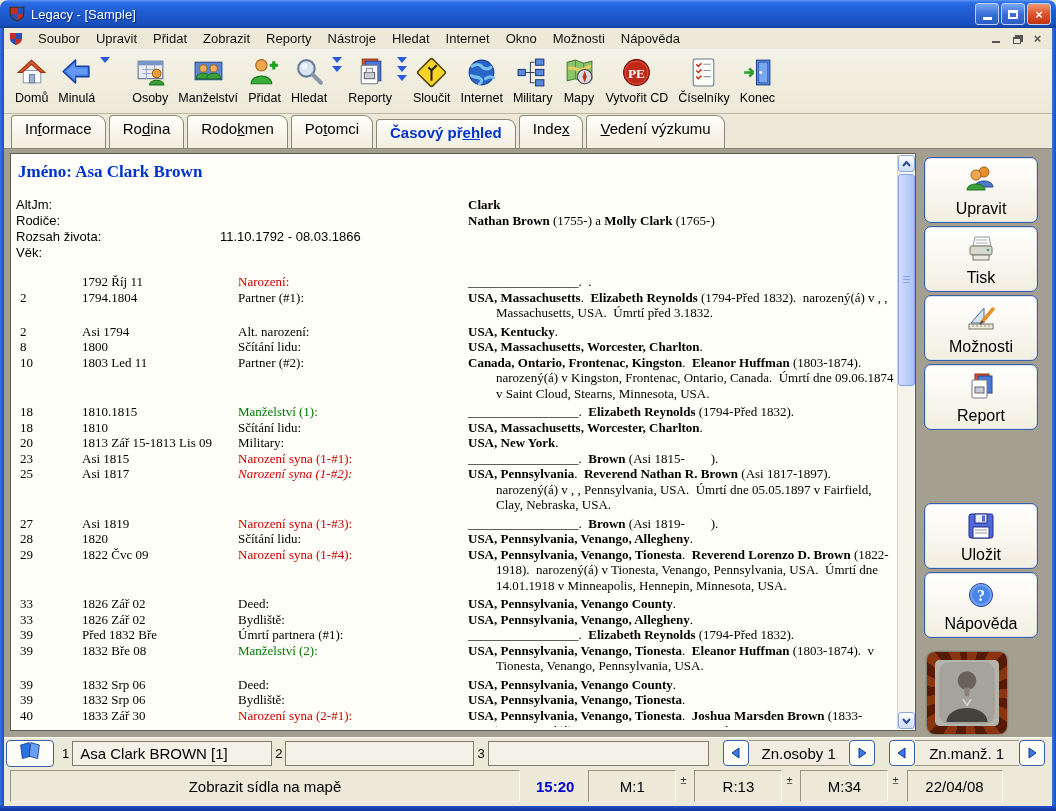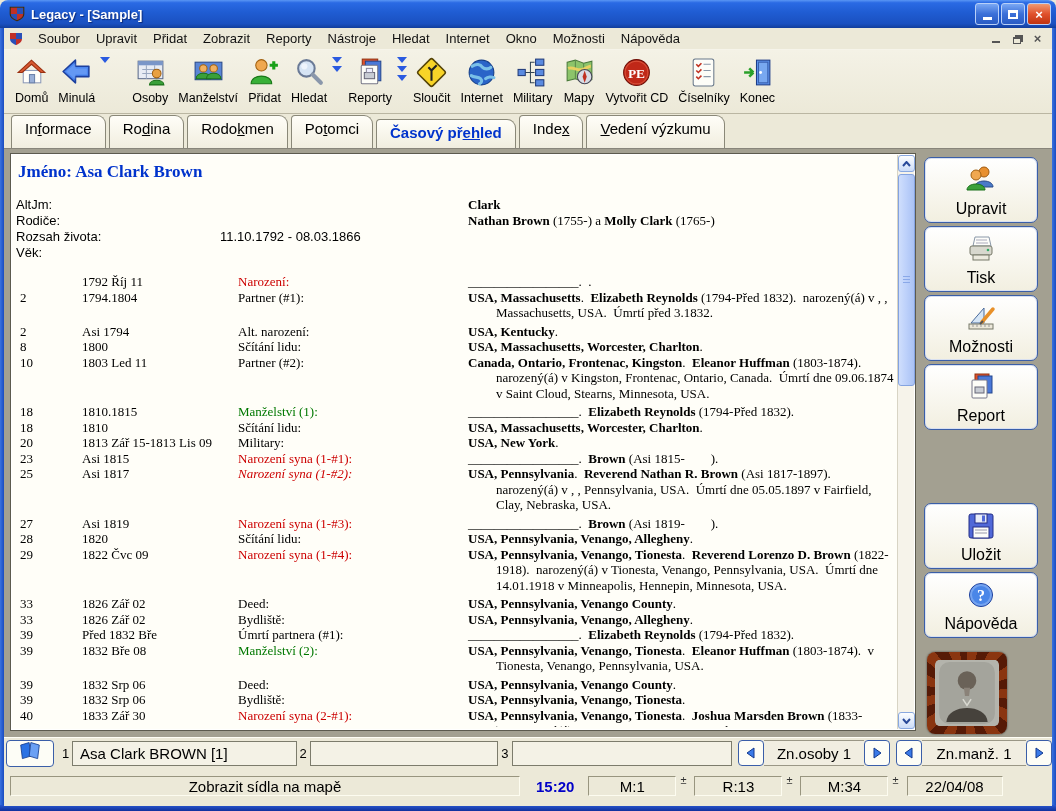--- a/index.html
+++ b/index.html
@@ -4,21 +4,21 @@
 <style>
   html,body{margin:0;padding:0;background:#fff;}
   *{box-sizing:border-box;}
   .window{position:relative;width:1056px;height:811px;overflow:hidden;
     font-family:"Liberation Sans",sans-serif;background:#ece9d8;}
   
   .titlebar{position:absolute;left:0;top:0;width:1056px;height:28px;
     background:linear-gradient(180deg,#5a96f4 0%,#2a6ae4 10%,#1f5cd2 45%,#1a50c0 85%,#123e9c 100%);
     border-radius:8px 8px 0 0;display:flex;align-items:center;padding:0 5px;}
   .title-ico{width:18px;height:18px;margin:0 5px 0 3px;}
-  .title-text{color:#fff;font-weight:bold;font-size:13px;text-shadow:1px 1px 1px #0a2a7a;flex:1;}
+  .title-text{color:#fff;font-weight:normal;font-size:13px;text-shadow:1px 1px 1px #0a2a7a;flex:1;}
   .cap-btns{display:flex;gap:2px;}
   .cap{width:24px;height:22px;border-radius:3px;border:1px solid #b8d0f8;color:#fff;
     display:flex;align-items:center;justify-content:center;font-size:13px;font-weight:bold;}
   .cap.min,.cap.max{background:linear-gradient(180deg,#7aa8f4,#3a6fd8 50%,#2a5cc4);}
   .cap.close{background:linear-gradient(180deg,#f09a72,#e0512c 50%,#c03410);}
   .cap .minbar{width:9px;height:3px;background:#fff;margin-top:9px;}
   .cap .maxbox{width:10px;height:9px;border:2px solid #fff;border-top-width:3px;}
   .side{position:absolute;top:28px;bottom:0;width:4px;background:linear-gradient(90deg,#3a72e0,#1a4cc0);}
   .side.l{left:0;}.side.r{right:0;}
   .bottomedge{position:absolute;left:0;right:0;bottom:0;height:6px;
@@ -91,31 +91,31 @@
     background:repeating-conic-gradient(#8a3510 0 14deg,#561a06 14deg 28deg);box-shadow:0 0 2px #333;}
   .photo-inner{width:100%;height:100%;border-radius:5px;overflow:hidden;background:#b8b8b0;}
   
   .navbar{height:31px;display:flex;align-items:center;border-top:1px solid #fffef6;padding-left:2px;background:#ece9d8;}
   .book-btn{width:48px;height:27px;border:1px solid #3a5ea8;border-radius:4px;background:#fdfdf6;
     display:flex;align-items:center;justify-content:center;margin-right:5px;}
   .book-btn svg{width:26px;height:22px;}
   .nav-num{font-size:13px;margin:0 3px;}
   .nav-field{height:25px;background:#f4f2e6;border:1px solid #7c7c6c;font-size:15px;
     display:flex;align-items:center;padding-left:7px;white-space:nowrap;overflow:hidden;}
-  .f1{width:225px;}.f2{width:189px;}.f3{width:221px;}
-  .spin{display:flex;align-items:flex-start;margin-left:6px;}
+  .f1{width:200px;}.f2{width:189px;}.f3{width:221px;}
+  .spin{display:flex;align-items:flex-start;margin-left:14px;}
   .spin-btn{width:26px;height:26px;border:1px solid #3a5ea8;border-radius:4px;background:#fdfdf6;
     display:flex;align-items:center;justify-content:center;}
   .spin-btn svg{width:14px;height:14px;}
   .spin-lbl{height:26px;display:flex;align-items:center;justify-content:center;font-size:15px;
     background:#f1eee1;border:1px solid #9a9786;border-left:none;border-right:none;padding:0 8px;white-space:nowrap;}
   .spin-lbl.w1{width:100px;}.spin-lbl.w2{width:104px;}
   
   .statusbar{height:38px;display:flex;align-items:center;padding:4px 6px 6px 6px;background:#ece9d8;}
-  .spanel{height:20px;background:#ece9d8;border:1px solid;border-color:#98957f #fdfcf0 #fdfcf0 #98957f;
+  .spanel{height:32px;background:#ece9d8;border:1px solid;border-color:#98957f #fdfcf0 #fdfcf0 #98957f;
     display:flex;align-items:center;justify-content:center;font-size:15px;color:#000;}
   .map-panel{width:510px;}
   .time{color:#0000c8;font-weight:bold;font-size:15px;margin:0 10px 0 16px;}
   .pm{font-size:11px;color:#333;margin:0 4px;align-self:flex-start;padding-top:2px;}
   .p-c{width:88px;margin-left:4px;}
   .p-date{width:96px;margin-left:4px;text-align:center;}
 </style>
 </head>
 <body>
 

